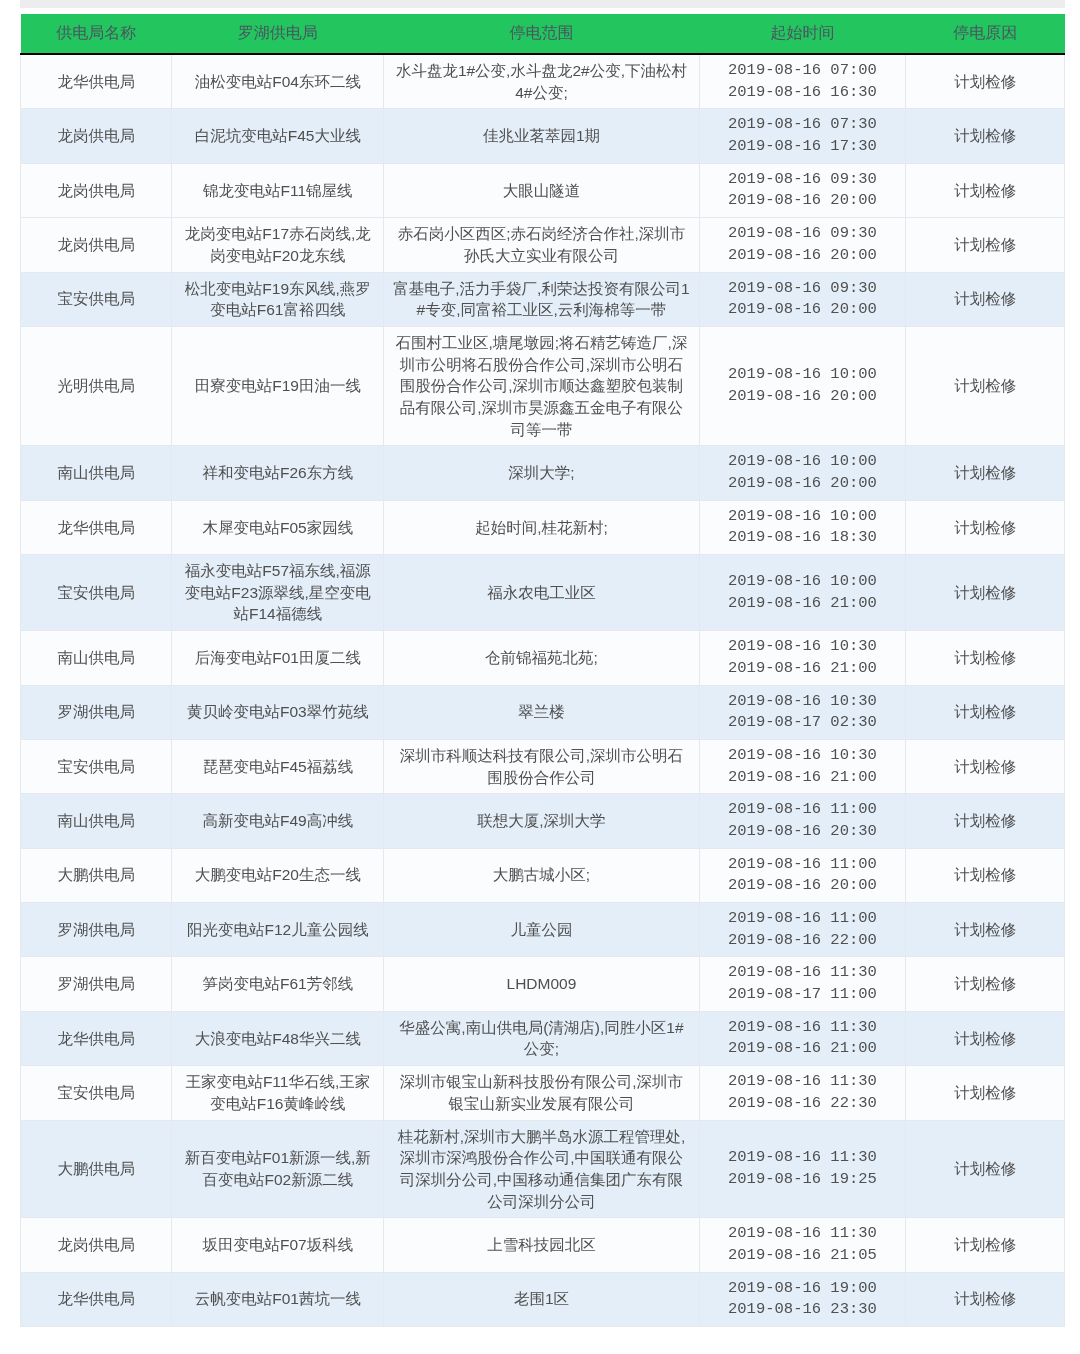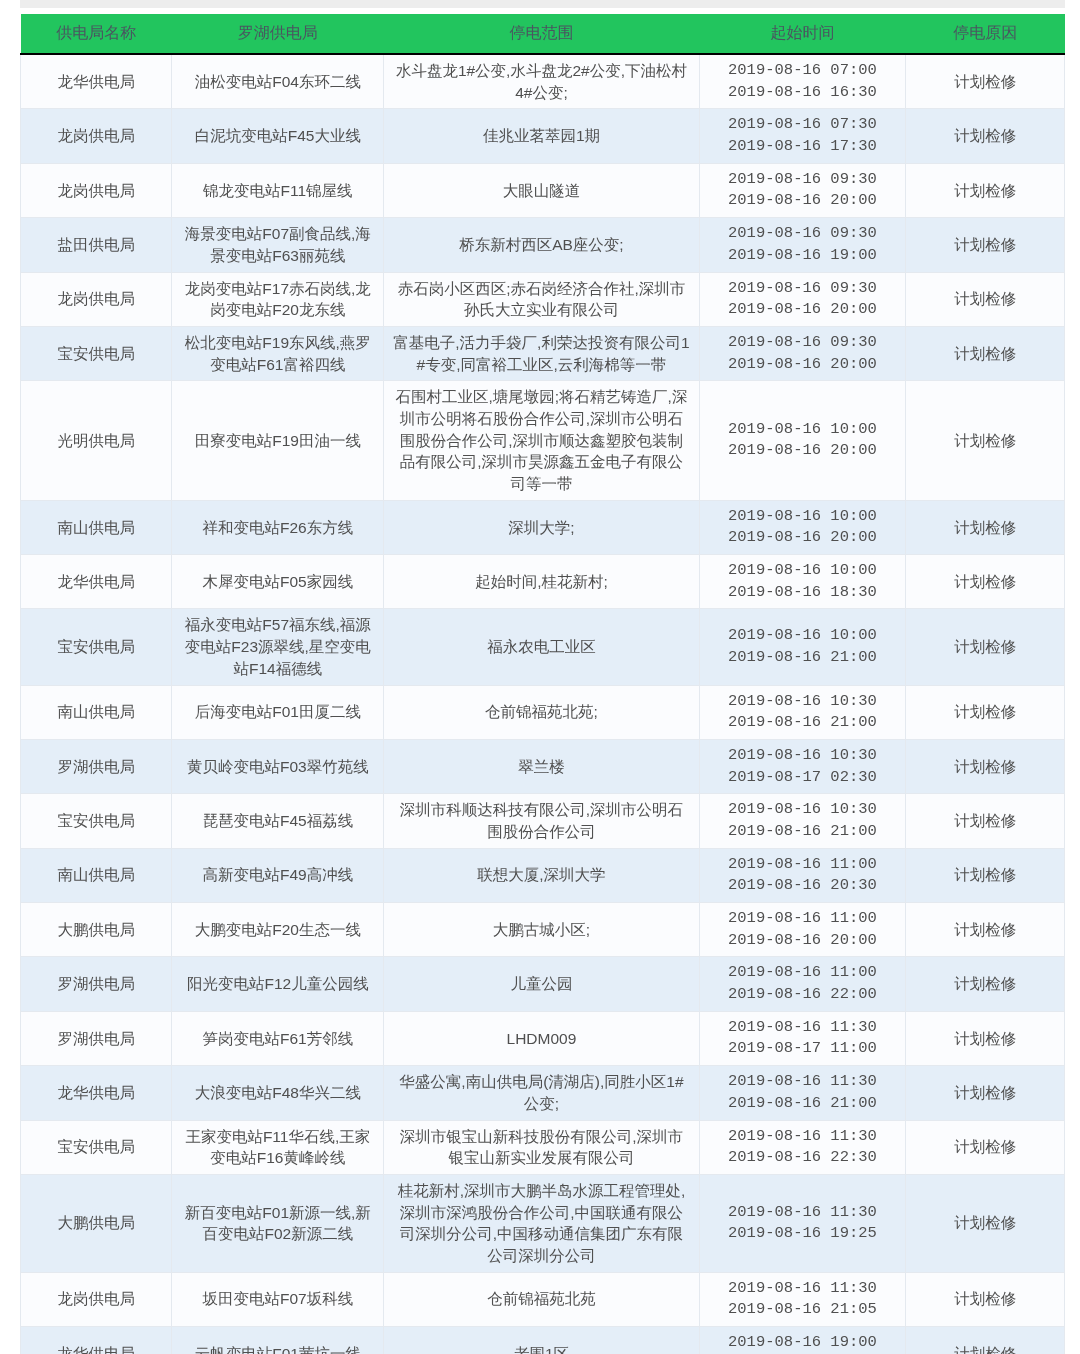--- a/index.html
+++ b/index.html
@@ -103,30 +103,20 @@
         <tr class="row-odd">
           <td>龙岗供电局</td>
           <td>锦龙变电站F11锦屋线</td>
           <td>大眼山隧道</td>
           <td>
             <div class="time-line">2019-08-16 09:30</div>
             <div class="time-line">2019-08-16 20:00</div>
           </td>
           <td>计划检修</td>
         </tr>
-        <tr class="row-even">
-          <td>盐田供电局</td>
-          <td>海景变电站F07副食品线,海景变电站F63丽苑线</td>
-          <td>桥东新村西区AB座公变;</td>
-          <td>
-            <div class="time-line">2019-08-16 09:30</div>
-            <div class="time-line">2019-08-16 19:00</div>
-          </td>
-          <td>计划检修</td>
-        </tr>
         <tr class="row-odd">
           <td>龙岗供电局</td>
           <td>龙岗变电站F17赤石岗线,龙岗变电站F20龙东线</td>
           <td>赤石岗小区西区;赤石岗经济合作社,深圳市孙氏大立实业有限公司</td>
           <td>
             <div class="time-line">2019-08-16 09:30</div>
             <div class="time-line">2019-08-16 20:00</div>
           </td>
           <td>计划检修</td>
         </tr>
@@ -276,21 +266,21 @@
           <td>桂花新村,深圳市大鹏半岛水源工程管理处,深圳市深鸿股份合作公司,中国联通有限公司深圳分公司,中国移动通信集团广东有限公司深圳分公司</td>
           <td>
             <div class="time-line">2019-08-16 11:30</div>
             <div class="time-line">2019-08-16 19:25</div>
           </td>
           <td>计划检修</td>
         </tr>
         <tr class="row-odd">
           <td>龙岗供电局</td>
           <td>坂田变电站F07坂科线</td>
-          <td>仓前锦福苑北苑</td>
+          <td>上雪科技园北区</td>
           <td>
             <div class="time-line">2019-08-16 11:30</div>
             <div class="time-line">2019-08-16 21:05</div>
           </td>
           <td>计划检修</td>
         </tr>
         <tr class="row-even">
           <td>龙华供电局</td>
           <td>云帆变电站F01茜坑一线</td>
           <td>老围1区</td>

